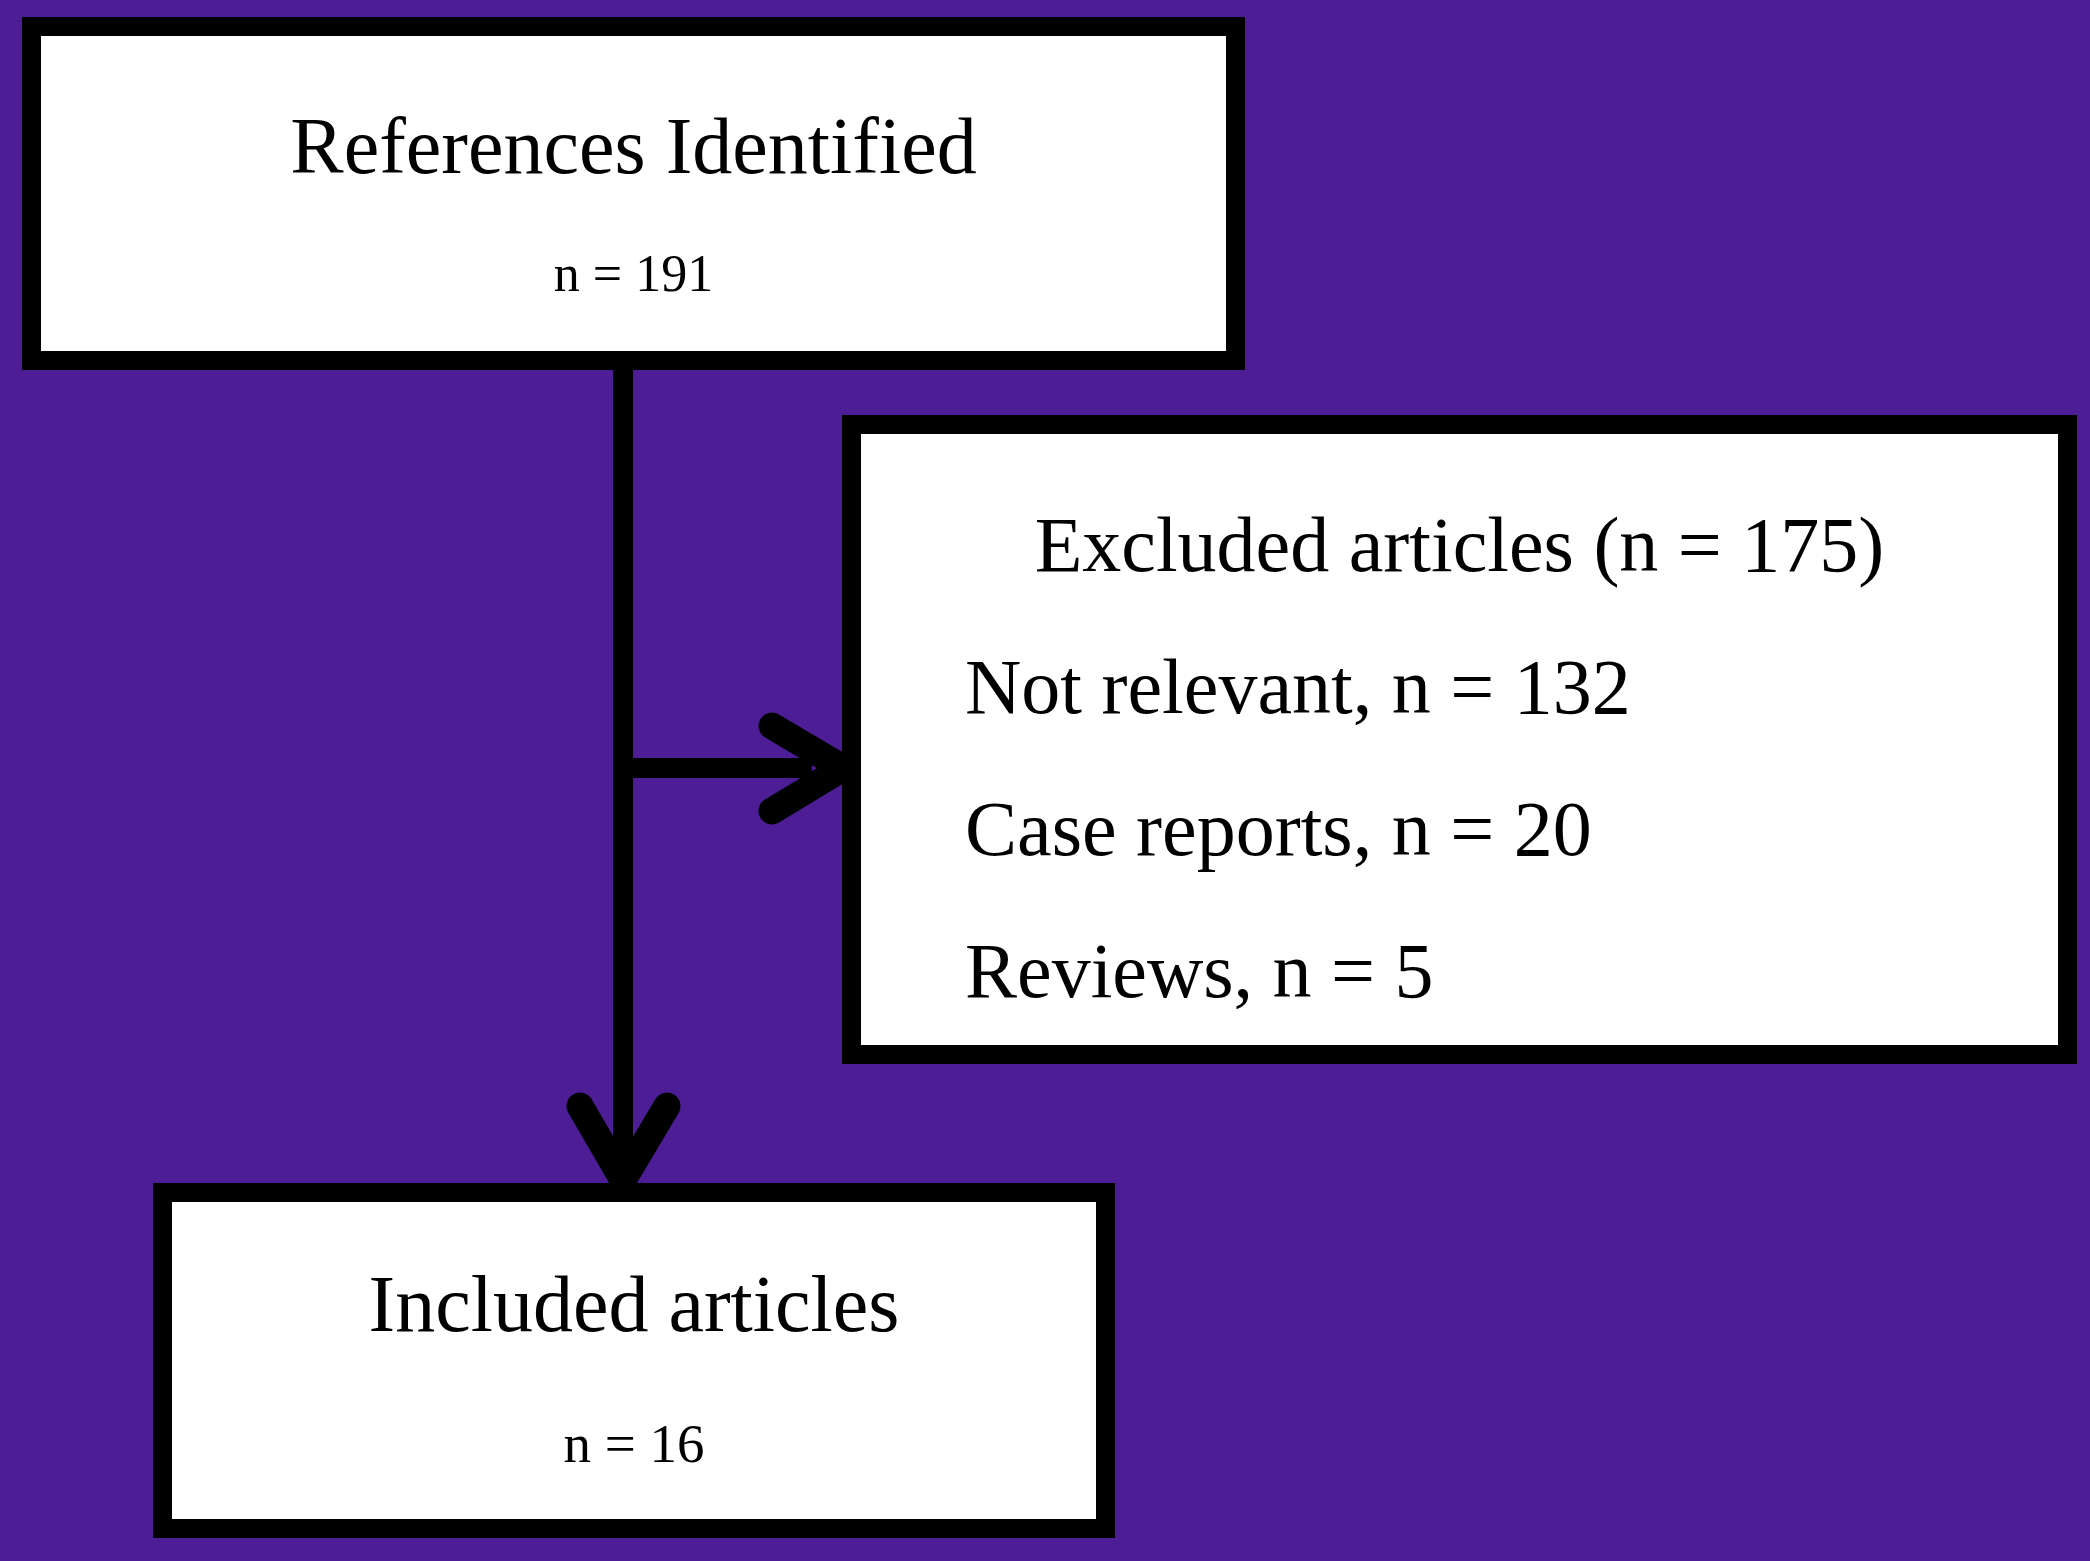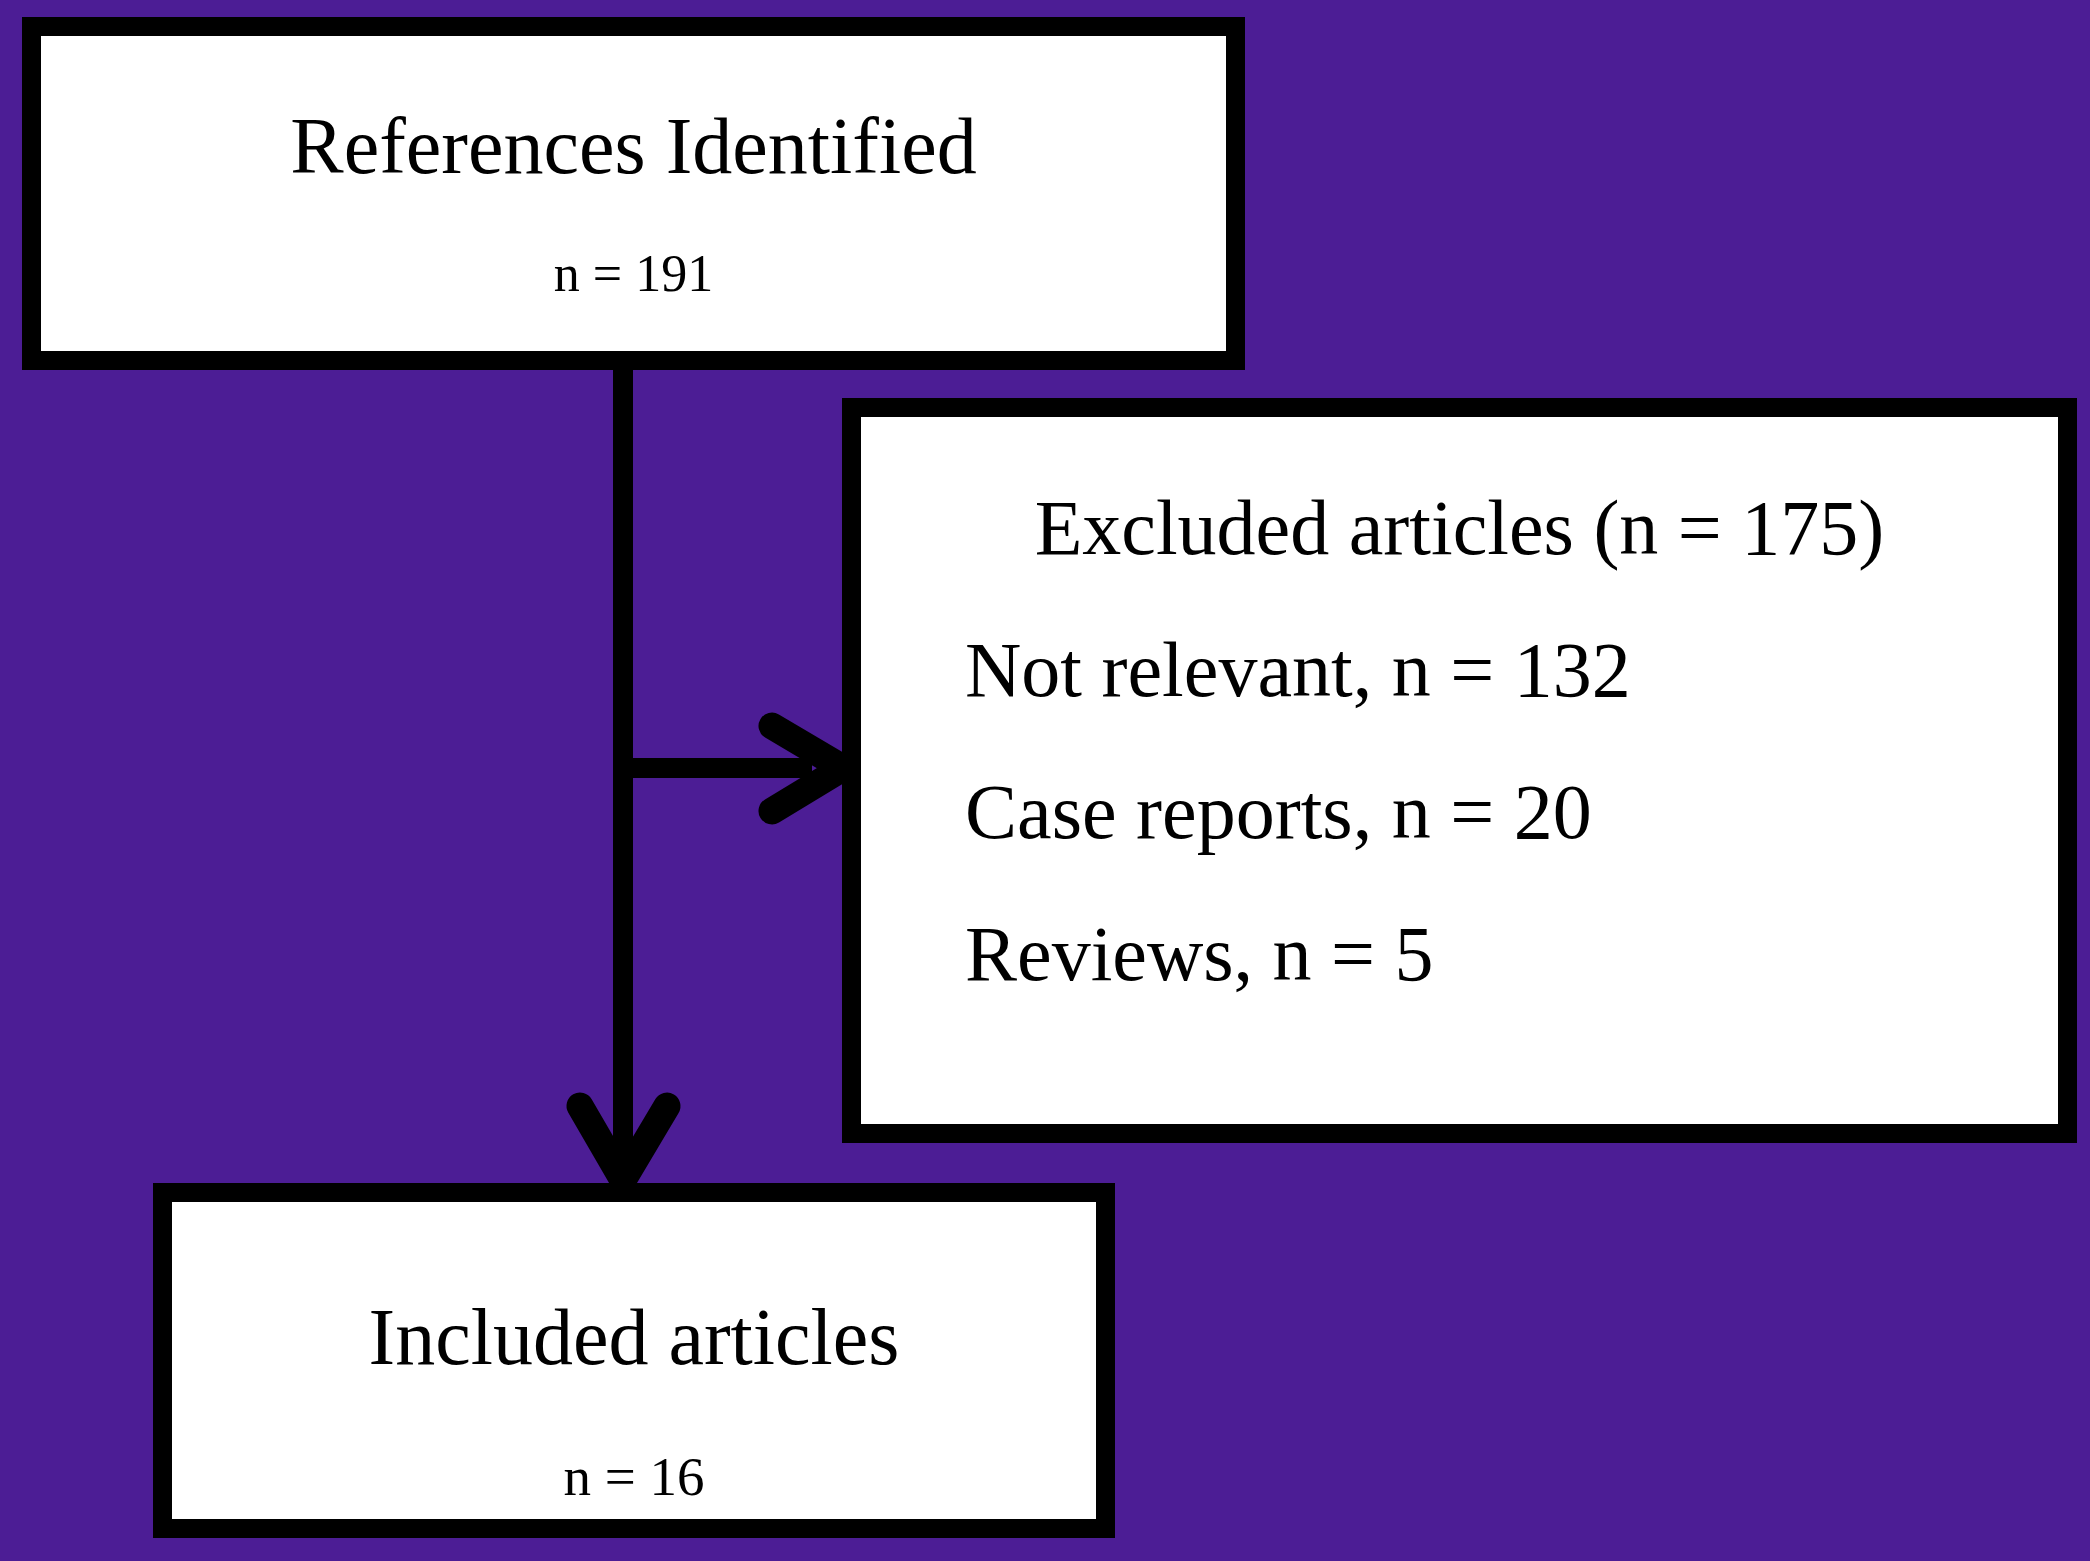--- a/index.html
+++ b/index.html
@@ -34,43 +34,43 @@
     font-size: 80px;
     line-height: 100px;
   }
   #references-box .line2 {
     font-size: 52px;
     line-height: 100px;
     margin-top: 28px;
   }
   #excluded-box {
     left: 842px;
-    top: 398px;
+    top: 415px;
     width: 1235px;
-    height: 745px;
+    height: 649px;
     padding-top: 40px;
   }
   #excluded-box .ex-title {
     font-size: 78px;
     line-height: 142px;
     text-align: center;
   }
   #excluded-box .ex-item {
     font-size: 78px;
     line-height: 142px;
     text-align: left;
     padding-left: 104px;
   }
   #included-box {
     left: 153px;
     top: 1183px;
     width: 962px;
     height: 355px;
     text-align: center;
-    padding-top: 85px;
+    padding-top: 52px;
   }
   #included-box .line1 {
     font-size: 80px;
     line-height: 100px;
   }
   #included-box .line2 {
     font-size: 55px;
     line-height: 100px;
     margin-top: 40px;
   }

